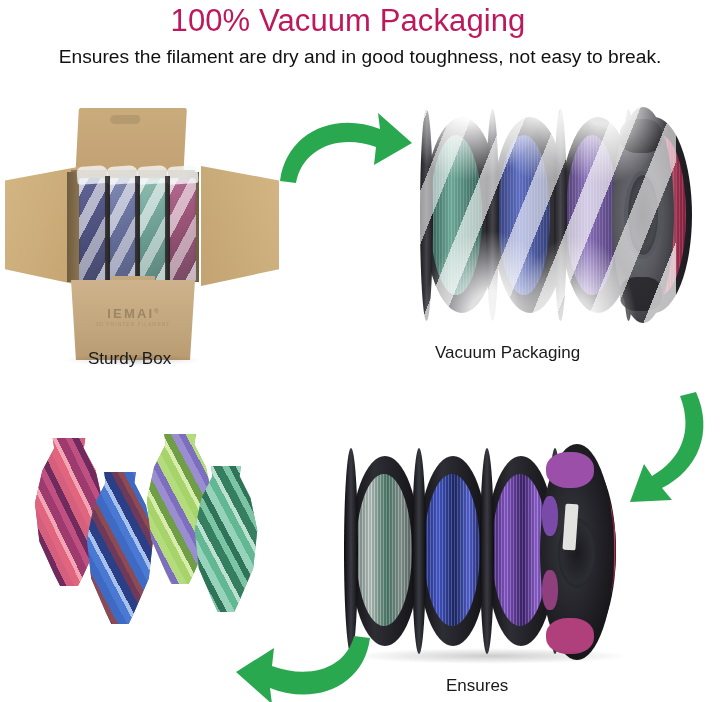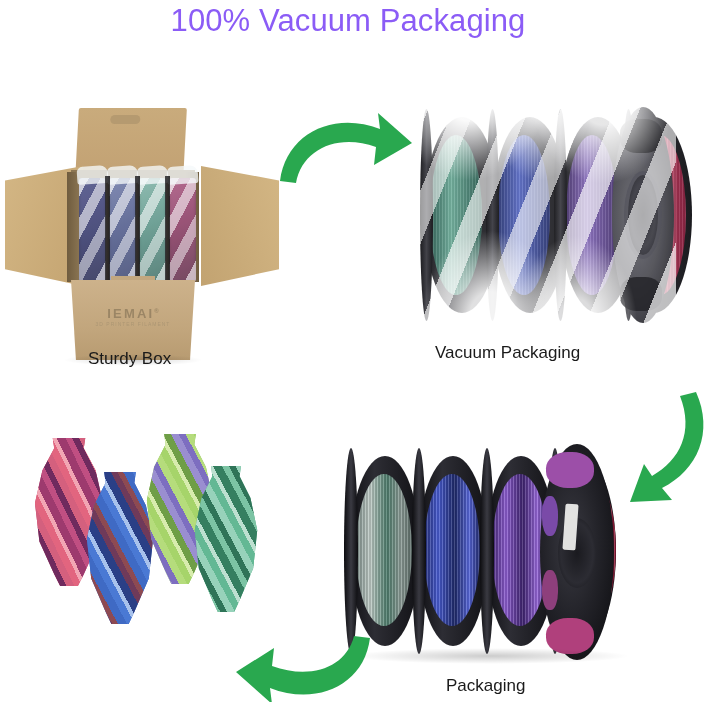--- a/index.html
+++ b/index.html
@@ -9,21 +9,21 @@
     background: #ffffff;
     font-family: "Liberation Sans", sans-serif;
     overflow: hidden;
   }
   .page { position: relative; width: 720px; height: 702px; background: #fff; }
 
   
   .title {
     position: absolute; top: 2px; left: 0; width: 696px;
     text-align: center;
-    font-size: 31px; font-weight: 400; color: #8b5cf6;
+    font-size: 31px; font-weight: 400; color: #be185d;
     letter-spacing: .1px; line-height: 38px;
   }
   .subtitle {
     position: absolute; top: 45px; left: 0; width: 720px;
     text-align: center;
     font-size: 19.2px; font-weight: 400; color: #111;
     line-height: 24px; white-space: nowrap;
   }
 
   
@@ -222,20 +222,21 @@
   #arrow-top   { left:276px; top:103px;  width:140px; height:92px; }
   #arrow-right { left:622px; top:388px;  width:96px;  height:124px; }
   #arrow-bottom{ left:222px; top:628px;  width:152px; height:82px; }
 </style>
 </head>
 <body>
 
 <div class="page">
 
   <div class="title">100% Vacuum Packaging</div>
+  <div class="subtitle">Ensures the filament are dry and in good toughness, not easy to break.</div>
 
   <div class="panel" id="panel-box">
     <div class="bx bx-flap-rear"></div>
     <div class="bx bx-flap-left"></div>
     <div class="bx bx-flap-right"></div>
     <div class="bx bx-inner"></div>
     <div class="bx bx-inner-l"></div>
     <div class="bx bx-inner-r"></div>
 
     <div class="bag" id="bag1">
@@ -329,21 +330,21 @@
     <div class="fs-face"></div>
     <div class="fs-hole" style="left:206px;top:22px;width:48px;height:36px;background:#9c4fa8;"></div>
     <div class="fs-hole" style="left:206px;top:188px;width:48px;height:36px;background:#b0407c;"></div>
     <div class="fs-hole" style="left:202px;top:66px;width:16px;height:40px;background:#7a4aa8;"></div>
     <div class="fs-hole" style="left:202px;top:140px;width:16px;height:40px;background:#8e3f7c;"></div>
     <div class="fs-hub"></div>
     <div class="fs-label"></div>
     <div class="fs-shadow"></div>
   </div>
 
-  <div class="caption" id="cap-filament">Packaging</div>
+  <div class="caption" id="cap-filament">Ensures</div>
 
   <div class="panel" id="panel-vases">
 
     <div class="vase" style="left:10px; top:6px; width:74px; height:148px;">
       <div class="vase-body" style="background:#c0486a;">
         <div class="stripes" style="background:repeating-linear-gradient(64deg,
                #e2657f 0 7px, #f2a6b4 7px 11px, #9d3a6e 11px 19px, #c04f82 19px 25px,
                #6f2a5e 25px 31px, #d4607e 31px 38px);"></div>
       </div>
     </div>

